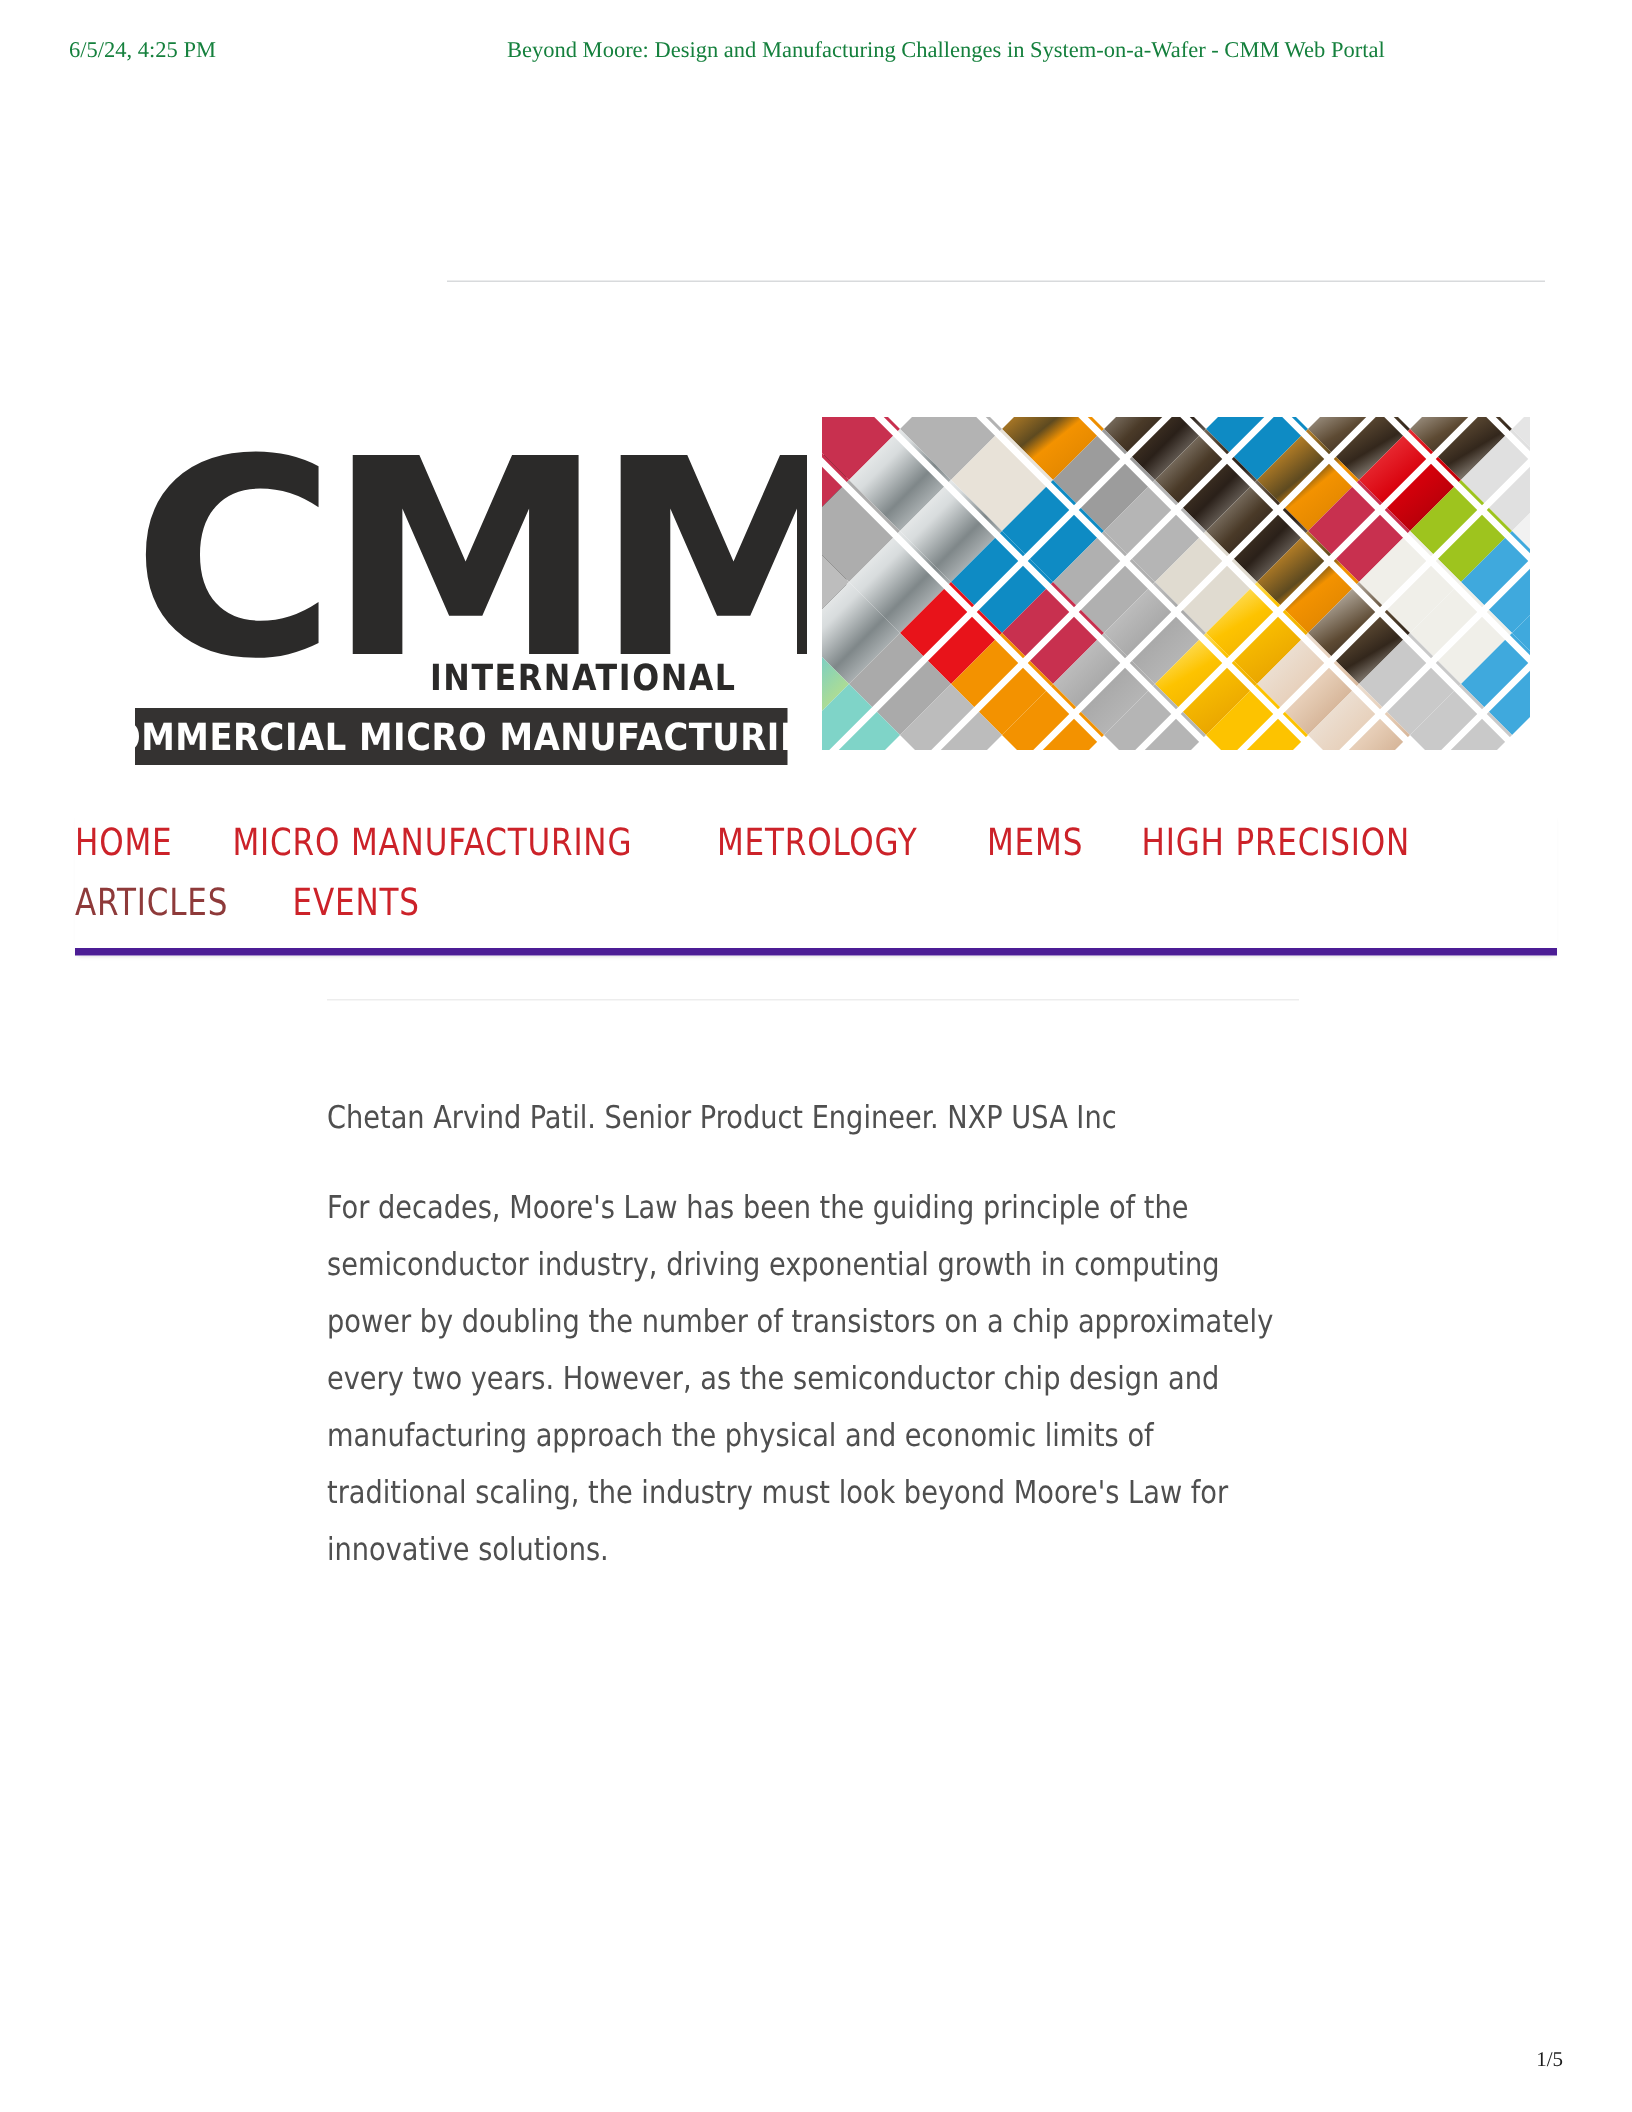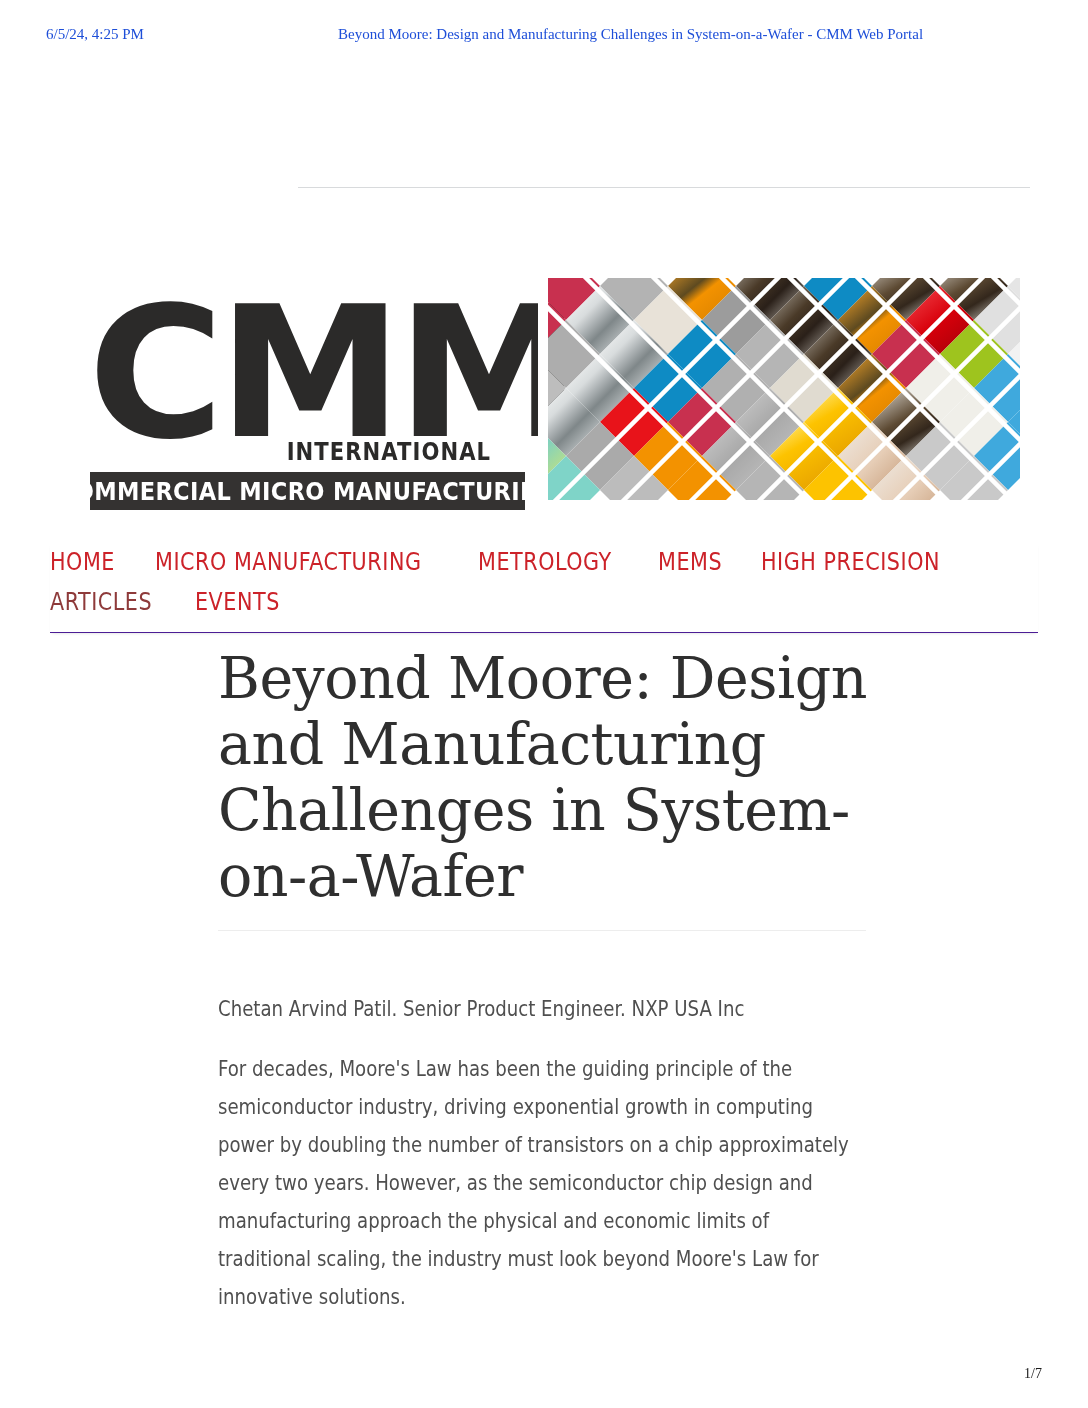--- a/index.html
+++ b/index.html
@@ -18,21 +18,21 @@
 
   
   .print-header {
     position: absolute;
     top: 26px;
     left: 0;
     width: 1088px;
     height: 22px;
     font-family: "Liberation Serif", serif;
     font-size: 15px;
-    color: #1d4ed8;
+    color: #15803d;
   }
   .print-header .ph-date {
     position: absolute;
     left: 46px;
     top: 0;
     white-space: nowrap;
   }
   .print-header .ph-title {
     position: absolute;
     left: 338px;
@@ -152,21 +152,21 @@
     overflow: hidden;
   }
   .mosaic svg { display: block; }
 
   
   .site-nav {
     position: absolute;
     left: 50px;
     top: 542px;
     width: 988px;
-    border-bottom: 1px solid #4c1d95;
+    border-bottom: 5px solid #4c1d95;
     box-shadow: 0 2px 3px -2px rgba(0,0,0,0.16);
     padding-bottom: 10px;
   }
   .nav-list {
     list-style: none;
     margin: 0;
     padding: 0;
     display: flex;
     flex-wrap: wrap;
     align-items: baseline;
@@ -438,21 +438,20 @@
     <li class="nav-item">MICRO MANUFACTURING</li>
     <li class="nav-item">METROLOGY</li>
     <li class="nav-item">MEMS</li>
     <li class="nav-item">HIGH PRECISION</li>
     <li class="nav-item is-current">ARTICLES</li>
     <li class="nav-item">EVENTS</li>
   </ul>
 </nav>
 
 <article class="article">
-  <h1 class="article-title">Beyond Moore: Design and Manufacturing Challenges in System-on-a-Wafer</h1>
   <div class="article-meta-rule"></div>
   <p class="article-byline">Chetan Arvind Patil. Senior Product Engineer. NXP USA Inc</p>
   <p class="article-body">For decades, Moore's Law has been the guiding principle of the semiconductor industry, driving exponential growth in computing power by doubling the number of transistors on a chip approximately every two years. However, as the semiconductor chip design and manufacturing approach the physical and economic limits of traditional scaling, the industry must look beyond Moore's Law for innovative solutions.</p>
 </article>
 
 <div class="print-footer">
-  <span class="pf-page">1/7</span>
+  <span class="pf-page">1/5</span>
 </div>
 
 </body></html>

